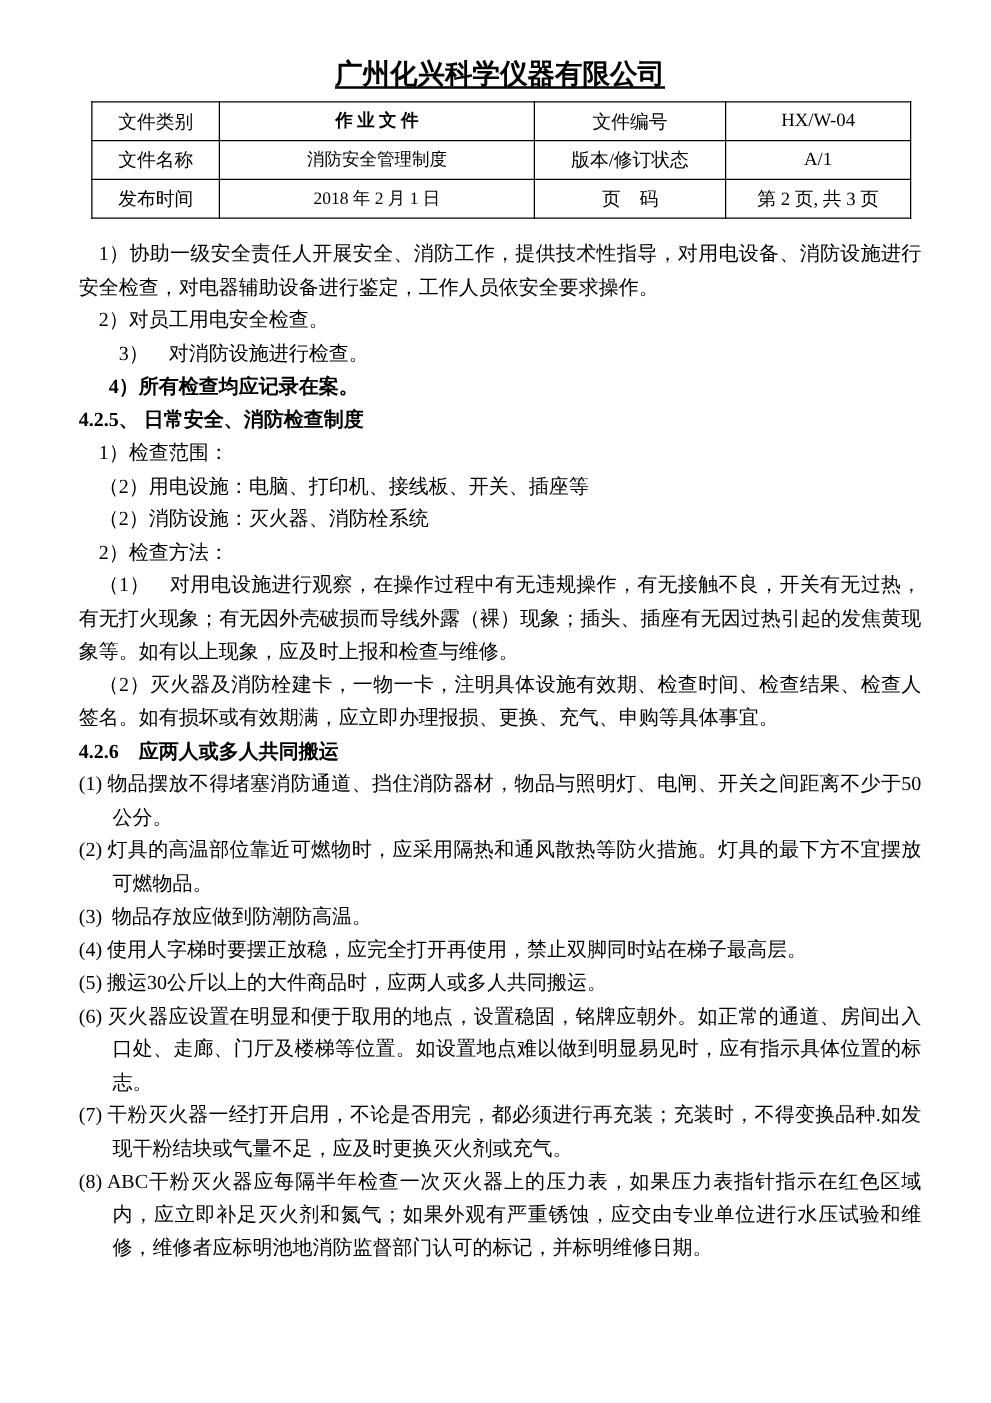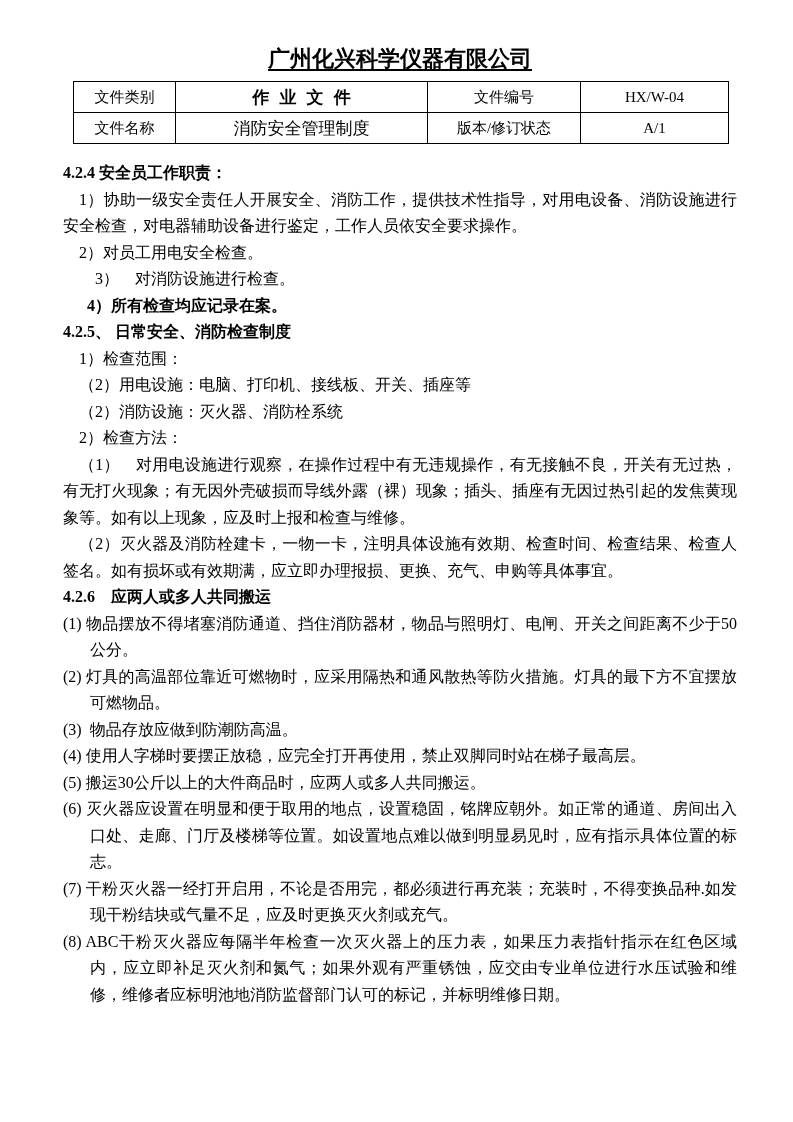--- a/index.html
+++ b/index.html
@@ -33,21 +33,21 @@
   table.doc-table td {
     border: 1px solid #000000;
     height: 30px;
     text-align: center;
     vertical-align: middle;
     font-size: 15px;
     padding: 0 2px;
     overflow: hidden;
     white-space: nowrap;
   }
-  table.doc-table td.c-main { font-size: 17px; font-family: Liberation Mono, monospace; }
+  table.doc-table td.c-main { font-size: 14px; }
   table.doc-table td.bold { font-weight: bold; }
   .body-text {
     margin-top: 16px;
     line-height: 26.5px;
     text-align: justify;
   }
   .body-text p { margin: 0; }
   .ti1  { text-indent: 1em; }
   .ti15 { text-indent: 1.5em; font-weight: bold; }
   .ti2  { text-indent: 2em; }
@@ -74,25 +74,30 @@
         <td class="c-main bold">作 业 文 件</td>
         <td>文件编号</td>
         <td>HX/W-04</td>
       </tr>
       <tr>
         <td>文件名称</td>
         <td class="c-main">消防安全管理制度</td>
         <td>版本/修订状态</td>
         <td>A/1</td>
       </tr>
+      <tr>
+        <td>发布时间</td>
+        <td class="c-main">2018 年 2 月 1 日</td>
+        <td>页　码</td>
+        <td>第 2 页, 共 3 页</td>
+      </tr>
     </tbody>
   </table>
 
   <div class="body-text">
-    <p class="hd">4.2.4 安全员工作职责：</p>
     <p class="ti1">1）协助一级安全责任人开展安全、消防工作，提供技术性指导，对用电设备、消防设施进行安全检查，对电器辅助设备进行鉴定，工作人员依安全要求操作。</p>
     <p class="ti1">2）对员工用电安全检查。</p>
     <p class="ti2">3）　对消防设施进行检查。</p>
     <p class="ti15">4）所有检查均应记录在案。</p>
     <p class="hd">4.2.5、 日常安全、消防检查制度</p>
     <p class="ti1">1）检查范围：</p>
     <p class="ti1">（2）用电设施：电脑、打印机、接线板、开关、插座等</p>
     <p class="ti1">（2）消防设施：灭火器、消防栓系统</p>
     <p class="ti1">2）检查方法：</p>
     <p class="ti1">（1）　对用电设施进行观察，在操作过程中有无违规操作，有无接触不良，开关有无过热，有无打火现象；有无因外壳破损而导线外露（裸）现象；插头、插座有无因过热引起的发焦黄现象等。如有以上现象，应及时上报和检查与维修。</p>

